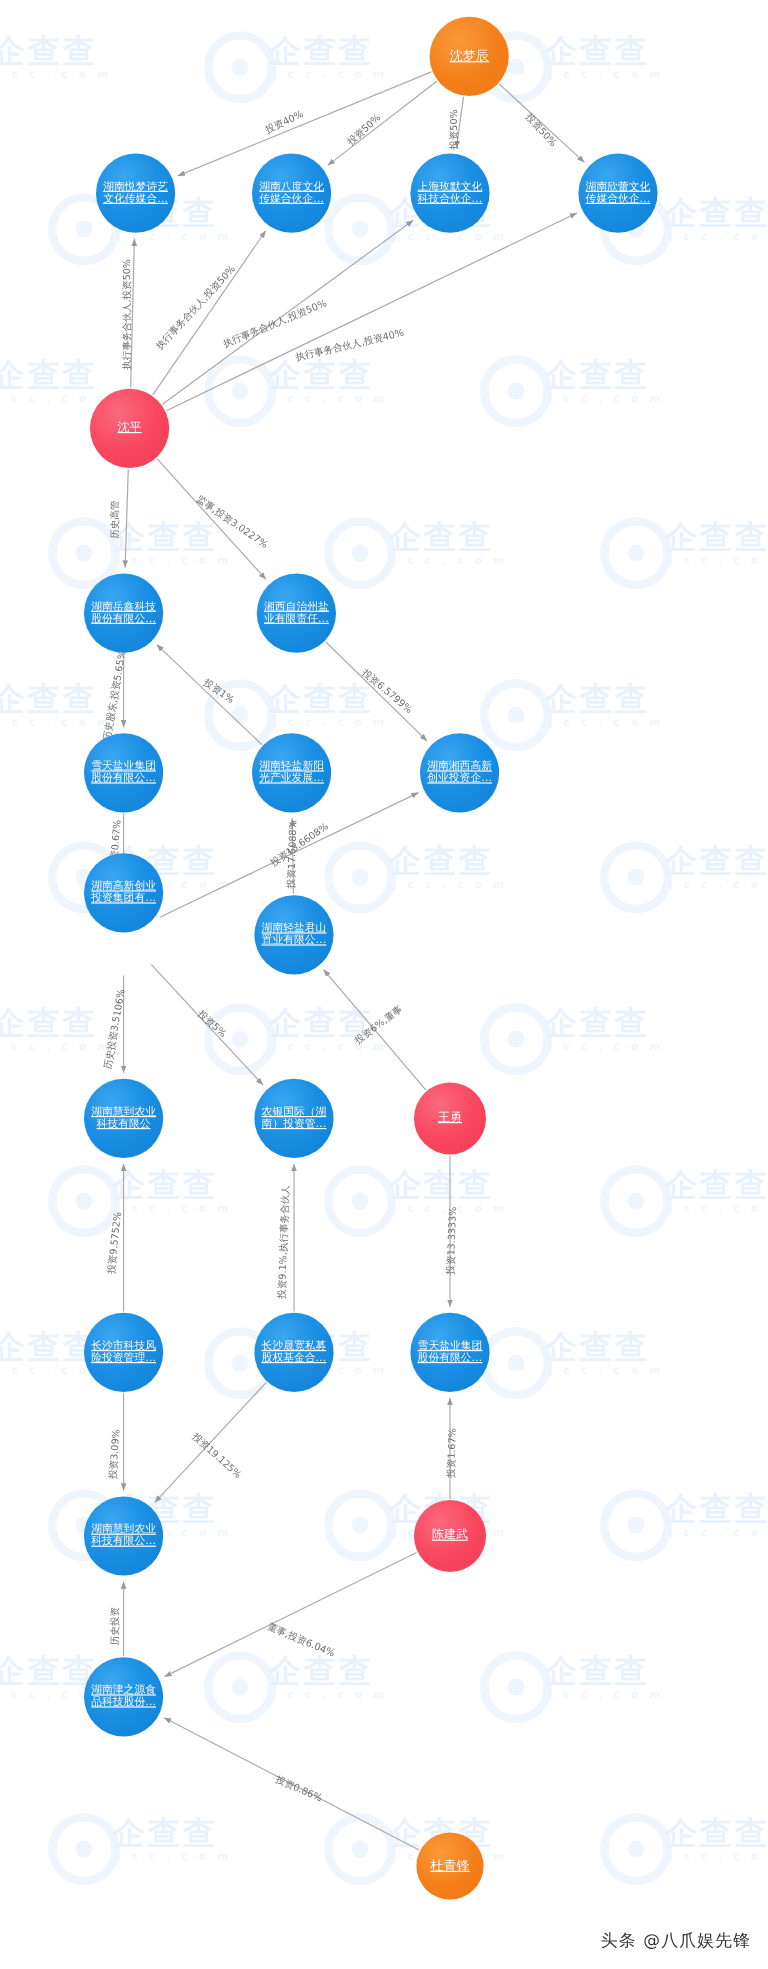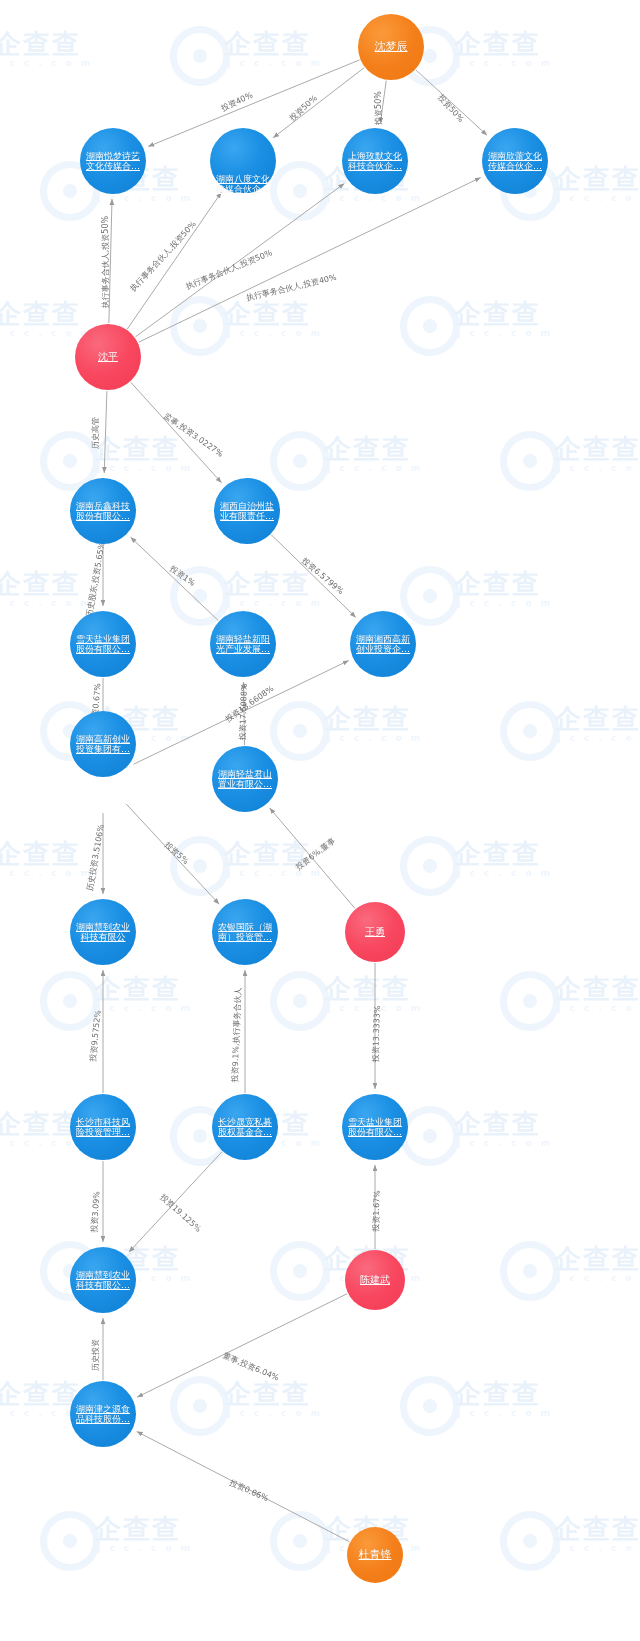--- a/index.html
+++ b/index.html
@@ -326,21 +326,21 @@
       </g>
   </svg>
 
   <div id="nodes">
       <div class="node person-orange" style="left: 358px; top: 14px; width: 66px; height: 66px;">
         <span class="lbl">沈梦辰</span>
       </div>
       <div class="node company" style="left: 80px; top: 128px; width: 66px; height: 66px; align-items: center;">
         <span class="lbl">湖南悦梦诗艺文化传媒合…</span>
       </div>
-      <div class="node company" style="left: 210px; top: 128px; width: 66px; height: 66px; align-items: flex-end;">
+      <div class="node company" style="left: 210px; top: 128px; width: 66px; height: 66px;">
         <span class="lbl">湖南八度文化传媒合伙企…</span>
       </div>
       <div class="node company" style="left: 342px; top: 128px; width: 66px; height: 66px;">
         <span class="lbl">上海玫默文化科技合伙企…</span>
       </div>
       <div class="node company" style="left: 482px; top: 128px; width: 66px; height: 66px;">
         <span class="lbl">湖南欣蕾文化传媒合伙企…</span>
       </div>
       <div class="node person-red" style="left: 75px; top: 324px; width: 66px; height: 66px;">
         <span class="lbl">沈平</span>
@@ -391,14 +391,17 @@
         <span class="lbl">陈建武</span>
       </div>
       <div class="node company" style="left: 70px; top: 1381px; width: 66px; height: 66px;">
         <span class="lbl">湖南津之源食品科技股份…</span>
       </div>
       <div class="node person-orange" style="left: 347px; top: 1527px; width: 56px; height: 56px;">
         <span class="lbl">杜青锋</span>
       </div>
     </div>
 
+  <div id="footer">
+    <span class="ft-txt">头条 @八爪娱先锋</span>
+  </div>
 
 </div>
 
 </body></html>

